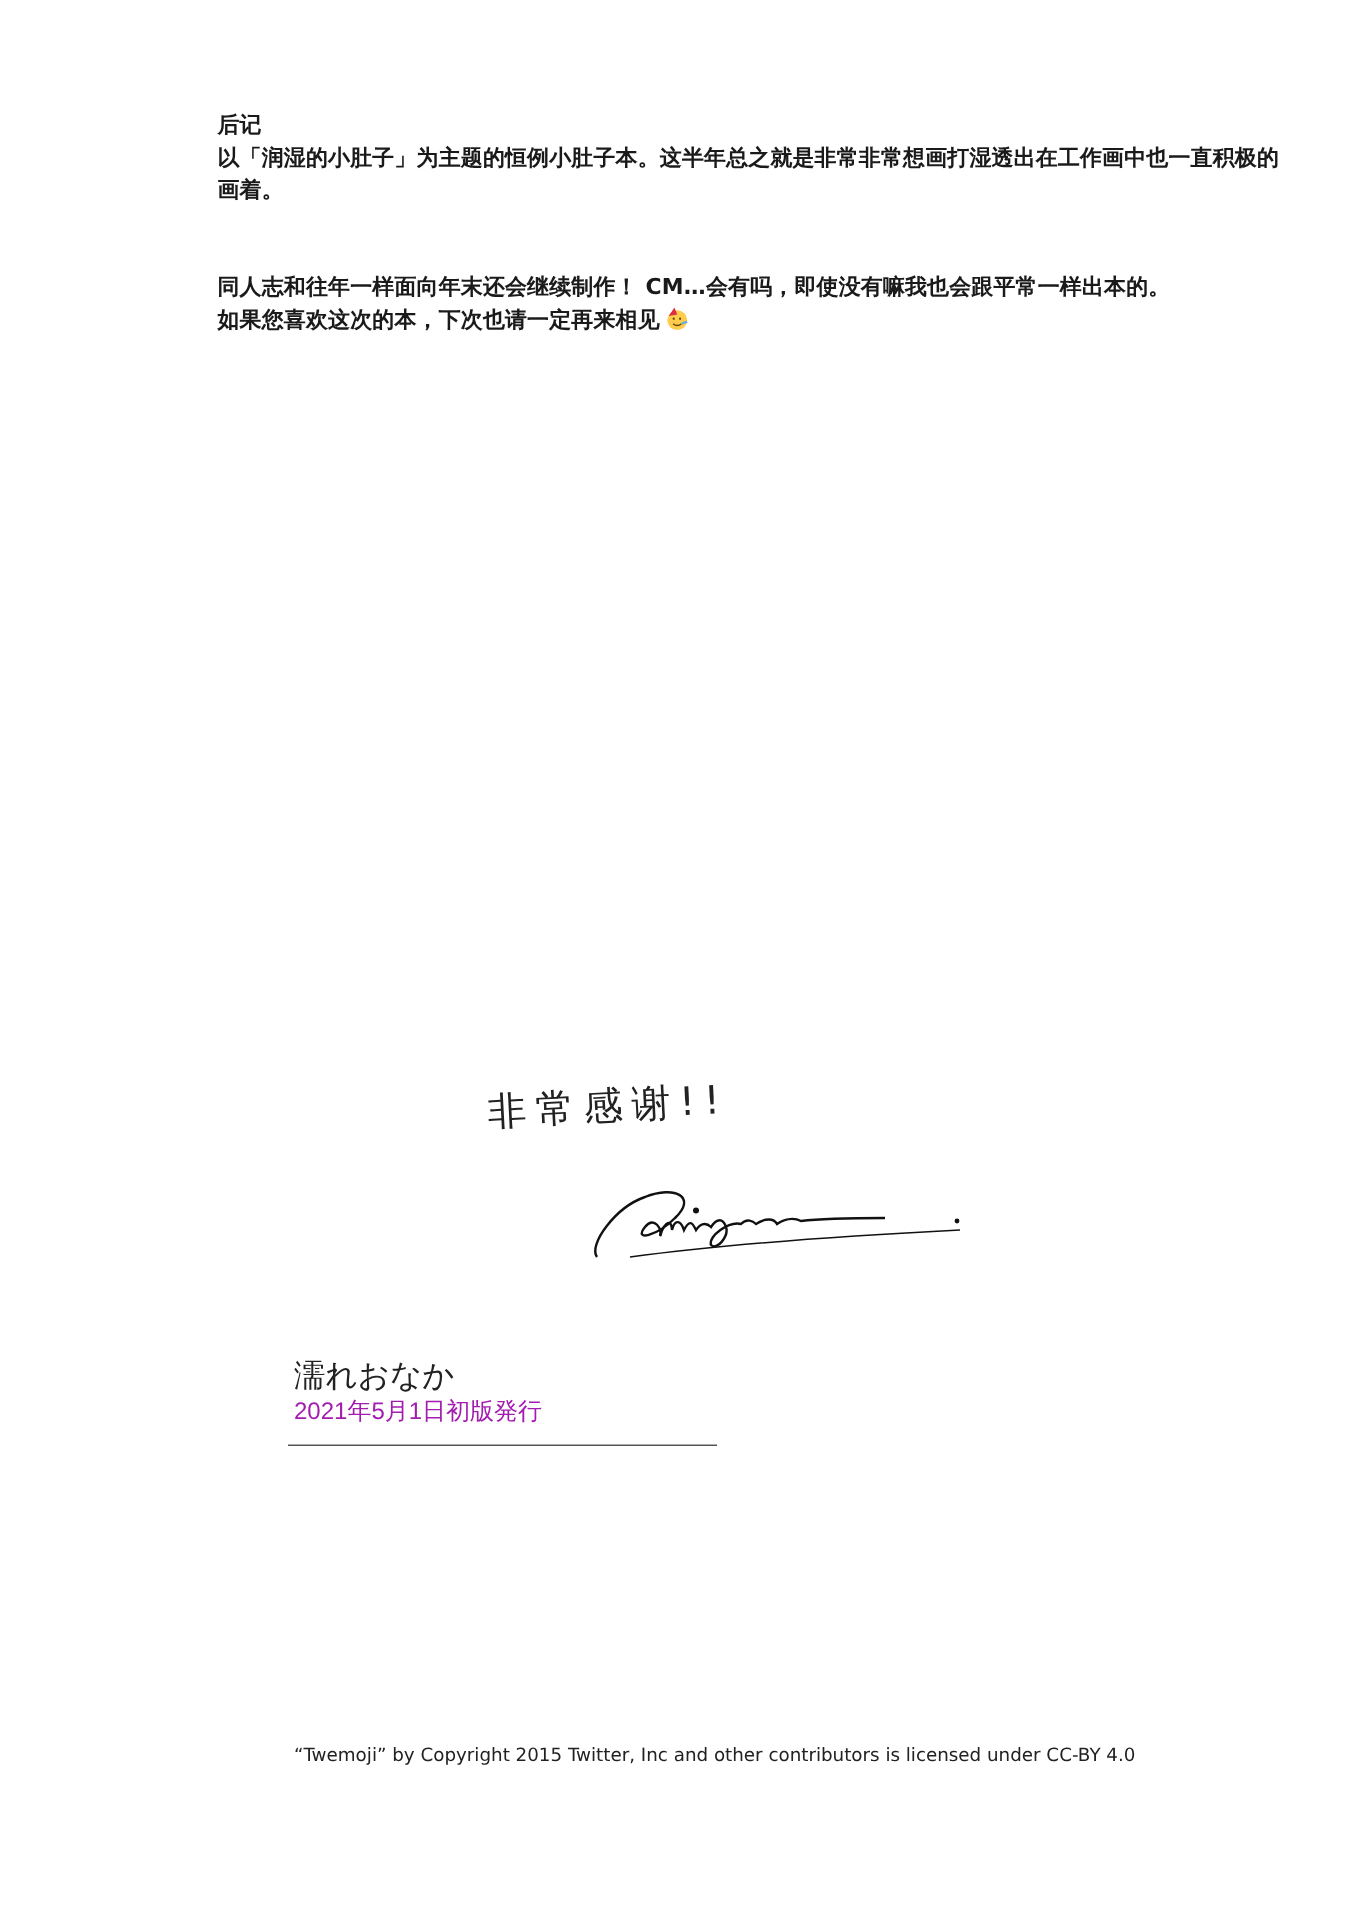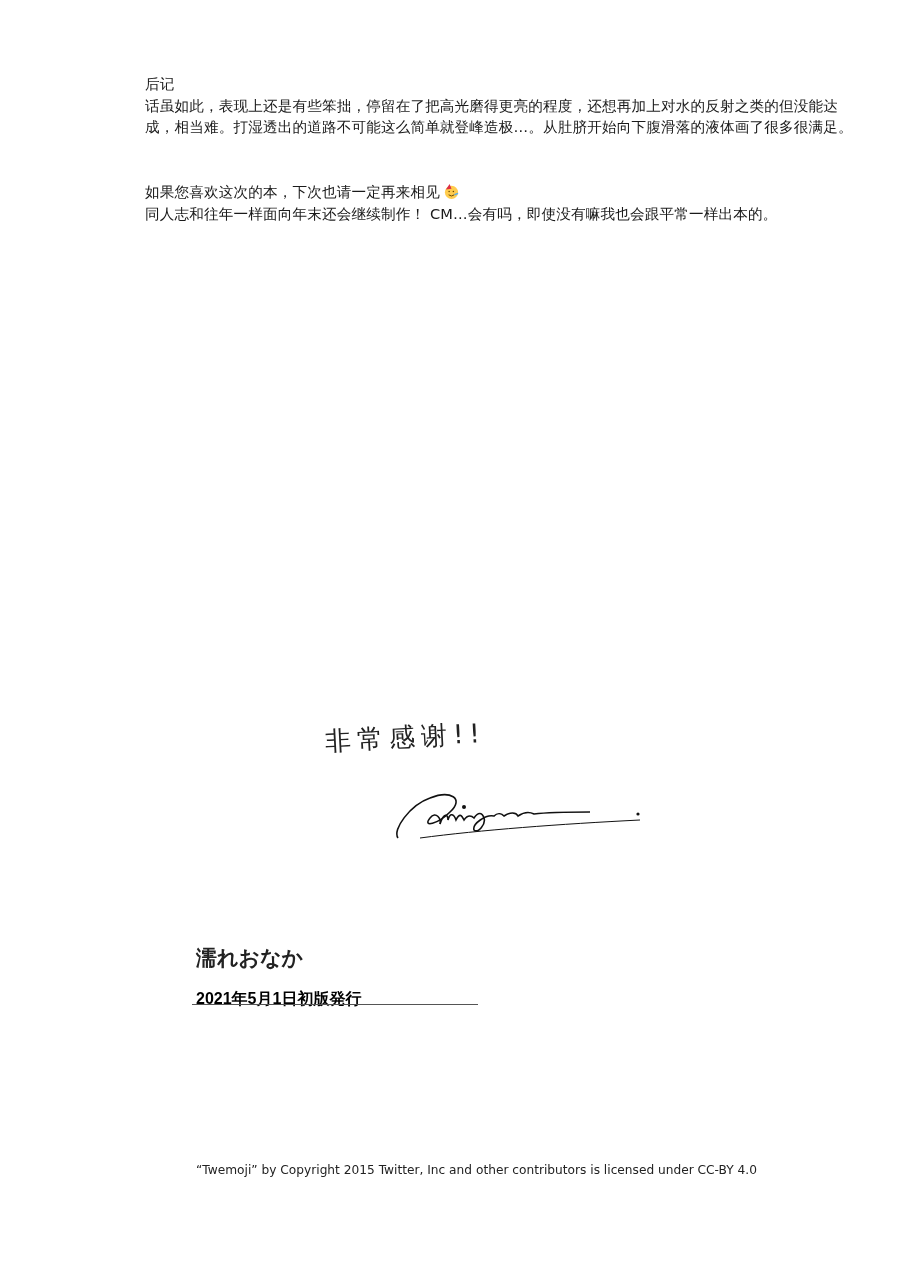--- a/index.html
+++ b/index.html
@@ -1,50 +1,50 @@
 <!DOCTYPE html>
 <html><head>
 <meta charset="utf-8">
 <style>
   html, body { margin: 0; padding: 0; background: #ffffff; }
   body { width: 906px; height: 1280px; position: relative; overflow: hidden;
          font-family: "DejaVu Sans", "Liberation Sans", sans-serif; color: #1a1a1a; }
   .afterword { position: absolute; left: 145px; top: 73px; width: 720px;
-               font-size: 14.6px; line-height: 21.6px; letter-spacing: 0.15px; }
+               font-size: 14.6px; line-height: 21.6px; letter-spacing: 0.15px; font-weight: bold; }
   .afterword p { margin: 0; white-space: pre-wrap; }
   .afterword .gap { height: 21.6px; }
   .emoji { display: inline-block; width: 17px; height: 17px; vertical-align: -3px; margin-left: 3px; }
   .thanks { position: absolute; left: 325px; top: 720px; font-size: 26px;
             transform: rotate(-3deg); font-family: "DejaVu Sans", sans-serif; color: #222;
             letter-spacing: 6px; font-weight: normal; }
   .signature { position: absolute; left: 390px; top: 790px; width: 260px; height: 55px; }
-  .colophon { position: absolute; left: 196px; top: 944px; font-weight: bold; }
+  .colophon { position: absolute; left: 196px; top: 903px; }
   .colophon .title { font-size: 21px; line-height: 28px; color: #222; }
-  .colophon .date { font-size: 16px; line-height: 22px; color: #000000; margin-top: 16px; font-family: "Liberation Sans", sans-serif; }
+  .colophon .date { font-size: 16px; line-height: 22px; color: #a21caf; margin-top: 0; font-family: "Liberation Sans", sans-serif; }
   .colophon .rule { position: absolute; left: -4px; top: 60px; width: 286px; height: 1px; background: #555; }
   .credit { position: absolute; left: 196px; top: 1163px; font-size: 12.2px; color: #222;
             font-family: "DejaVu Sans", sans-serif; white-space: nowrap; }
 </style>
 </head>
 <body>
 
 <div class="afterword">
   <p>后记</p>
-  <p>话虽如此，表现上还是有些笨拙，停留在了把高光磨得更亮的程度，还想再加上对水的反射之类的但没能达成，相当难。打湿透出的道路不可能这么简单就登峰造极…。从肚脐开始向下腹滑落的液体画了很多很满足。</p>
+  <p>以「润湿的小肚子」为主题的恒例小肚子本。这半年总之就是非常非常想画打湿透出在工作画中也一直积极的画着。</p>
   <div class="gap"></div>
   <div class="gap"></div>
+  <p>同人志和往年一样面向年末还会继续制作！ CM…会有吗，即使没有嘛我也会跟平常一样出本的。</p>
   <p><span>如果您喜欢这次的本，下次也请一定再来相见</span><svg class="emoji" viewBox="0 0 36 36">
       <circle cx="18" cy="20" r="14" fill="#FFCC4D"></circle>
       <path d="M6 14 L14 2 L18 12 Z" fill="#DD2E44"></path>
       <circle cx="13" cy="18" r="1.6" fill="#664500"></circle>
       <circle cx="22" cy="18" r="1.6" fill="#664500"></circle>
       <path d="M12 25 Q18 30 24 25" stroke="#664500" stroke-width="2" fill="none"></path>
       <rect x="24" y="22" width="8" height="3" fill="#55ACEE" transform="rotate(-20 28 23)"></rect>
     </svg></p>
-  <p>同人志和往年一样面向年末还会继续制作！ CM…会有吗，即使没有嘛我也会跟平常一样出本的。</p>
 </div>
 
 <div class="thanks">非常感谢!!</div>
 
 <svg class="signature" viewBox="0 0 260 55">
   <path d="M8 48 C 2 40, 20 15, 40 8 C 60 0, 75 8, 60 22 C 48 34, 32 38, 40 28 C 46 20, 52 30, 50 34" stroke="#111" stroke-width="1.6" fill="none"></path>
   <path d="M50 34 C 54 22, 58 24, 58 30 C 60 22, 64 24, 66 30 C 70 22, 72 26, 74 30 C 78 24, 82 26, 84 28
            C 88 22, 92 22, 94 28 C 96 34, 88 44, 84 40 C 82 34, 96 24, 104 26 C 108 22, 112 24, 114 26
            C 120 22, 126 22, 128 26 C 134 22, 140 22, 144 24 C 160 22, 180 22, 200 22" stroke="#111" stroke-width="1.6" fill="none"></path>
   <circle cx="74" cy="17" r="2" fill="#111"></circle>

